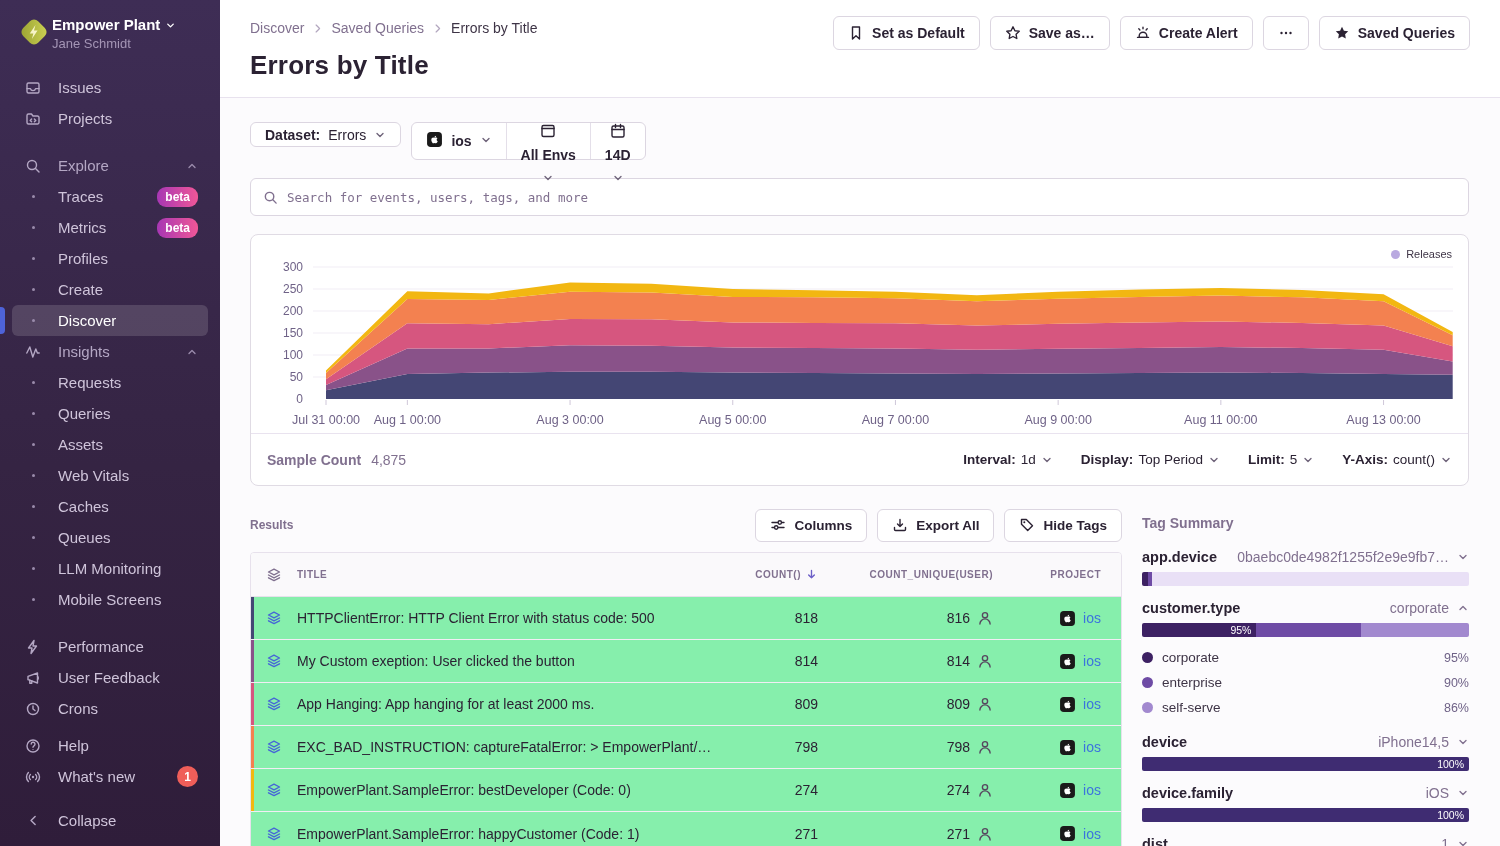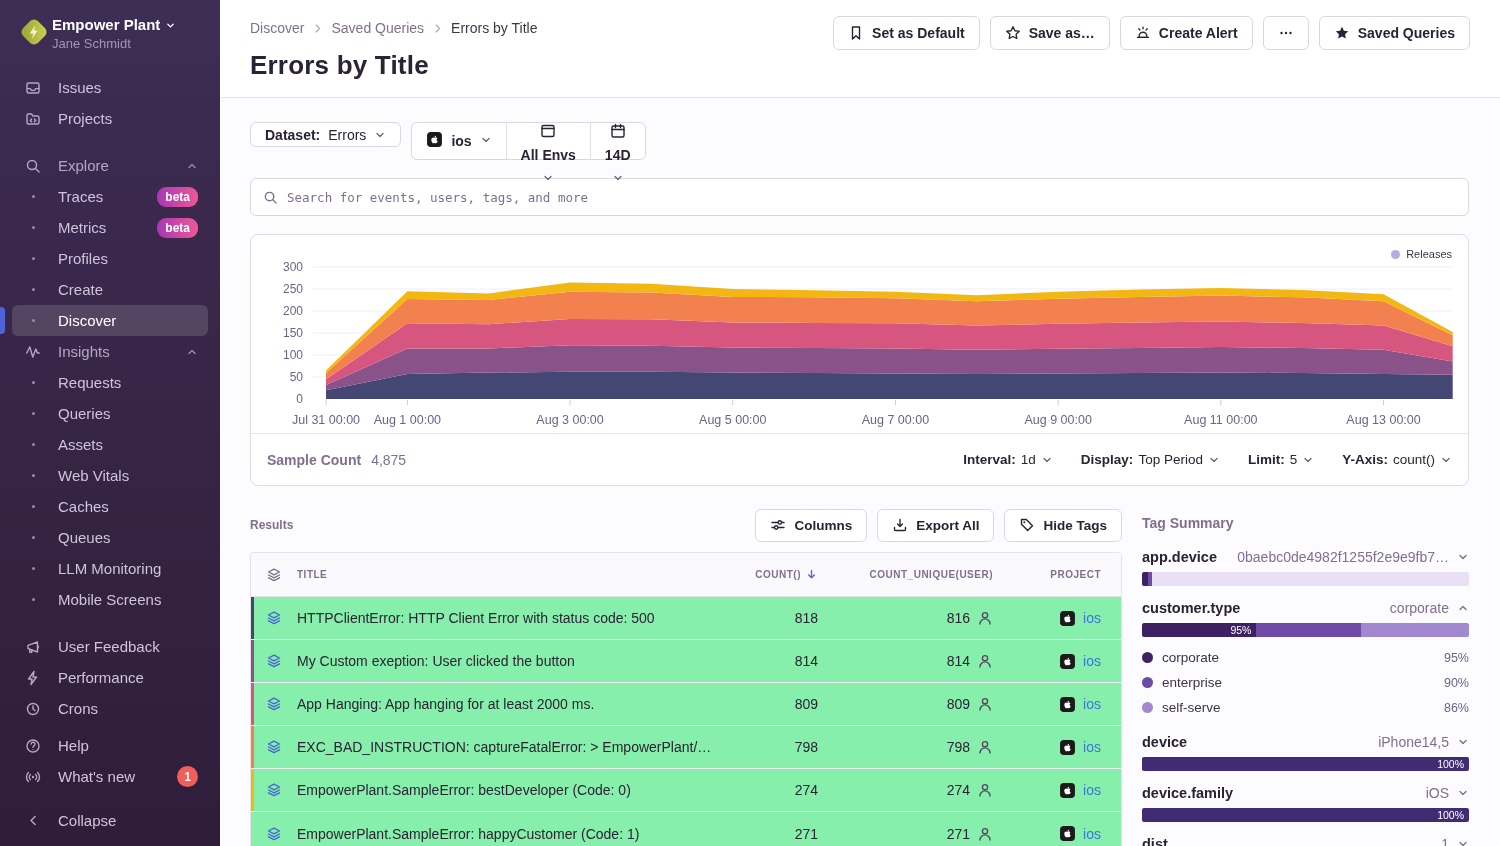--- a/index.html
+++ b/index.html
@@ -244,34 +244,34 @@
           <span class="lbl">LLM Monitoring</span>
         </div>
         <div class="srow sub">
           <span class="bullet"></span>
           <span class="lbl">Mobile Screens</span>
         </div>
         <div class="spacer"></div>
         <div class="srow ">
           <span class="ico" style="display: flex; align-items: center;">
             <svg width="16" height="16" viewBox="0 0 16 16" fill="none" stroke="currentColor" stroke-width="1.4" stroke-linecap="round" stroke-linejoin="round">
+              <path d="M9 1.5L3.5 9H7l-1 5.5L11.5 7H8z"></path>
+            </svg>
+          </span>
+          <span class="lbl">Performance</span>
+        </div>
+        <div class="srow ">
+          <span class="ico" style="display: flex; align-items: center;">
+            <svg width="16" height="16" viewBox="0 0 16 16" fill="none" stroke="currentColor" stroke-width="1.4" stroke-linecap="round" stroke-linejoin="round">
               <path d="M3 6.3L12.5 3v10L3 9.7z"></path>
               <path d="M4.8 10v3.2h2v-2.6"></path>
               <path d="M12.5 6.3a2.2 2.2 0 010 3.4"></path>
             </svg>
           </span>
           <span class="lbl">User Feedback</span>
-        </div>
-        <div class="srow ">
-          <span class="ico" style="display: flex; align-items: center;">
-            <svg width="16" height="16" viewBox="0 0 16 16" fill="none" stroke="currentColor" stroke-width="1.4" stroke-linecap="round" stroke-linejoin="round">
-              <path d="M9 1.5L3.5 9H7l-1 5.5L11.5 7H8z"></path>
-            </svg>
-          </span>
-          <span class="lbl">Performance</span>
         </div>
         <div class="srow ">
           <span class="ico" style="display: flex; align-items: center;">
             <svg width="16" height="16" viewBox="0 0 16 16" fill="none" stroke="currentColor" stroke-width="1.4" stroke-linecap="round" stroke-linejoin="round">
               <circle cx="8" cy="8" r="5.5"></circle>
               <path d="M8 5v3l2 1.5"></path>
             </svg>
           </span>
           <span class="lbl">Crons</span>
         </div>

